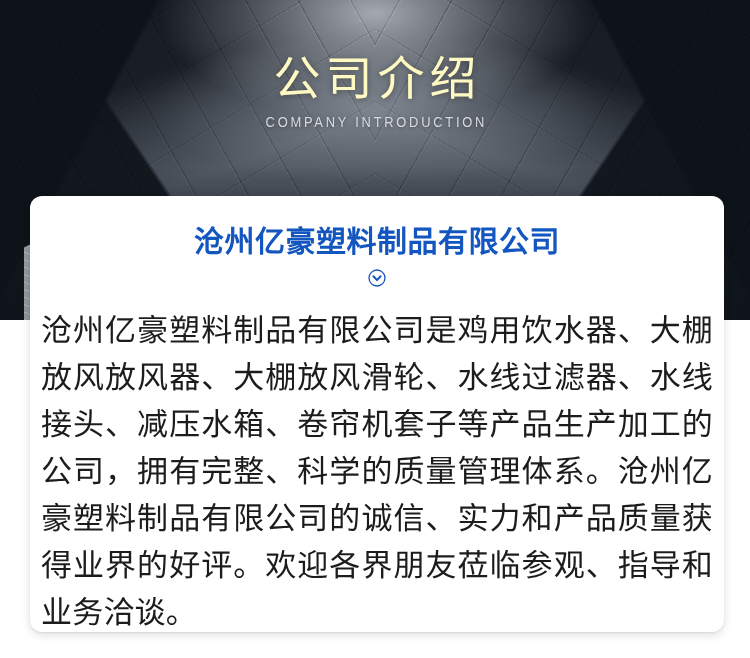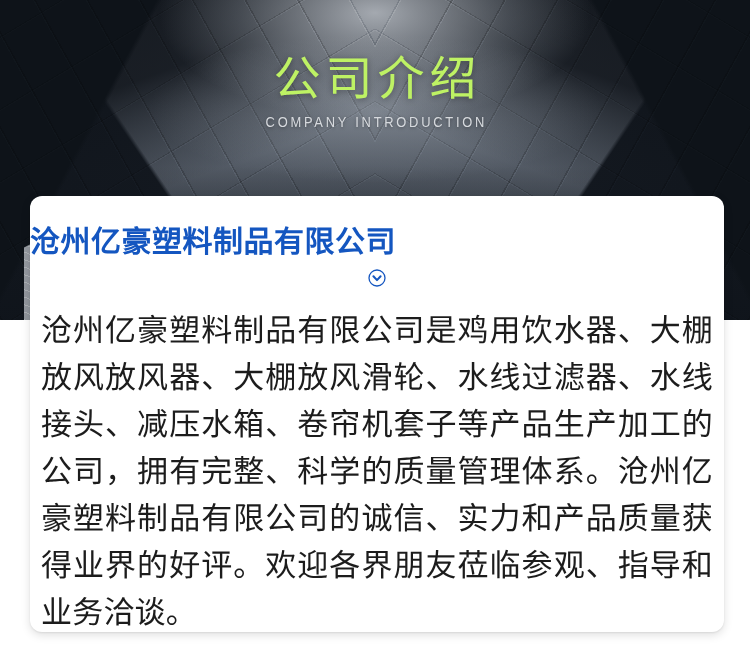--- a/index.html
+++ b/index.html
@@ -139,21 +139,21 @@
     text-align: center;
     z-index: 4;
   }
 
   .hero-title {
     margin: 0;
     padding-top: 54px;
     font-size: 47px;
     line-height: 1.08;
     font-weight: 400;
-    color: #bef264;
+    color: #fef9c3;
     letter-spacing: 5px;
     text-indent: 5px;
     text-shadow: 0 1px 6px rgba(0,0,0,0.35);
   }
 
   .hero-subtitle {
     margin: 9px 0 0 0;
     font-size: 15px;
     line-height: 1.1;
     font-weight: 400;
@@ -174,21 +174,21 @@
     background: #ffffff;
     border-radius: 12px;
     box-shadow: 0 3px 10px rgba(0,0,0,0.13), 0 1px 2px rgba(0,0,0,0.07);
     z-index: 6;
     box-sizing: border-box;
   }
 
   .card-heading {
     margin: 0;
     padding-top: 27px;
-    text-align: left;
+    text-align: center;
     font-size: 30px;
     line-height: 1.25;
     font-weight: 700;
     color: #1456c0;
     letter-spacing: 0.5px;
   }
 
   .card-divider {
     margin-top: 8px;
     text-align: center;

